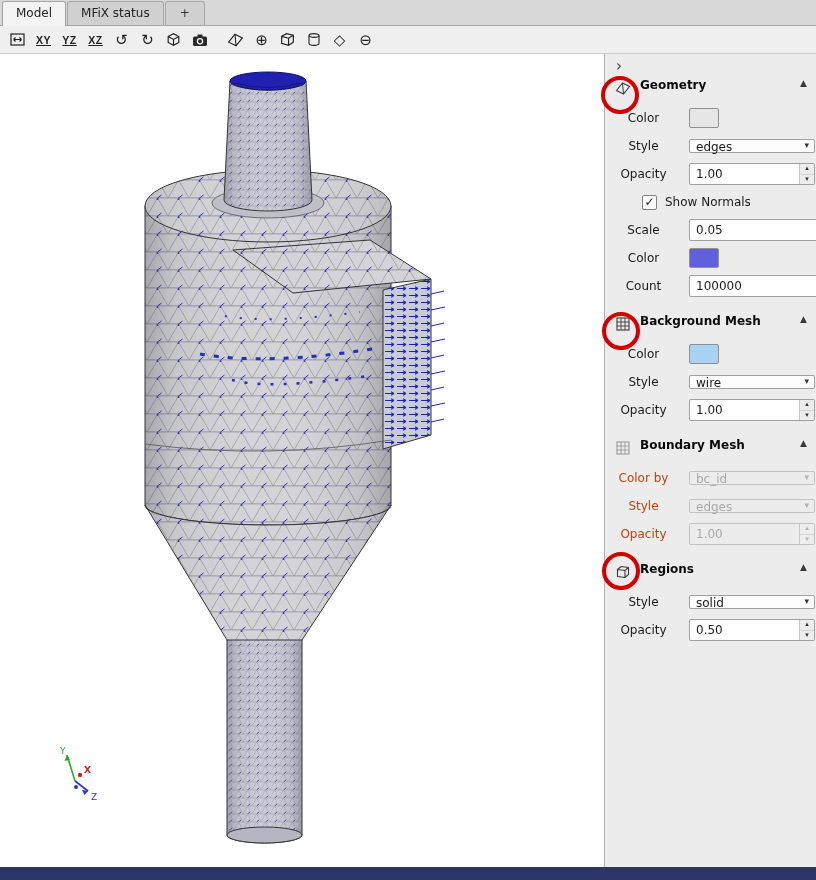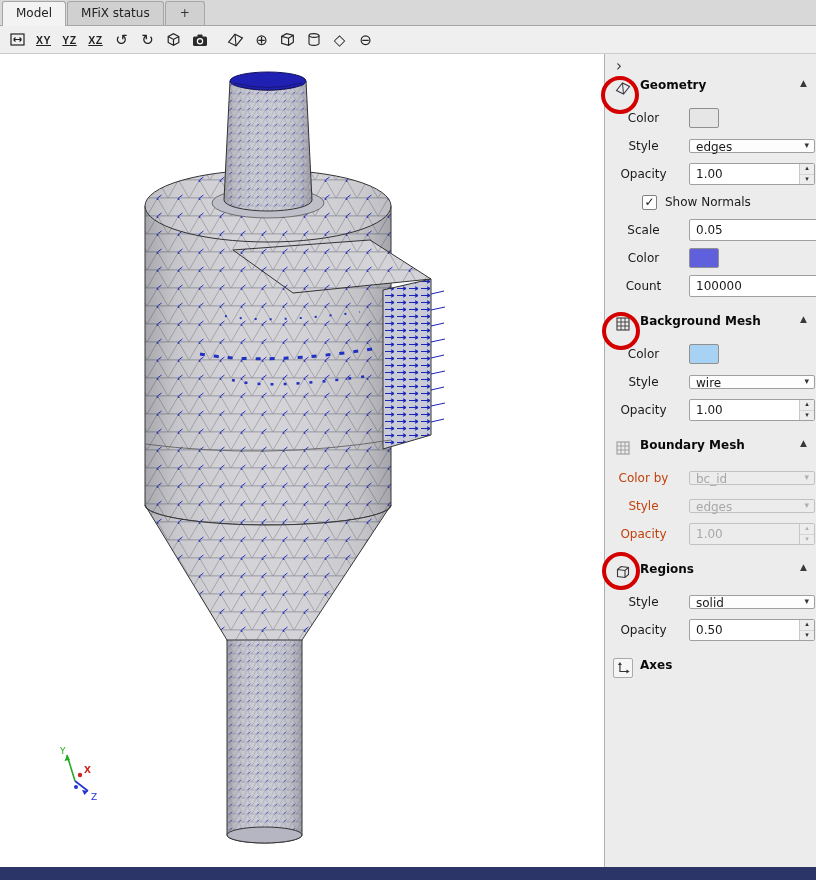--- a/index.html
+++ b/index.html
@@ -392,30 +392,20 @@
           <div class="spin">
             <span class="spin-val">0.50</span>
             <span class="spin-btns">
               <span class="sb">▴</span>
               <span class="sb">▾</span>
             </span>
           </div>
         </div>
       </div>
 
-      <div class="sec-header mt">
-        <span class="sec-icon boxed">
-          <svg width="14" height="14" viewBox="0 0 16 16">
-              <path d="M4.5 3.5 V12 H13" fill="none" stroke="#333" stroke-width="1.3"></path>
-              <path d="M4.5 1 l-2.2 3.6 h4.4 z" fill="#333"></path>
-              <path d="M15.5 12 l-3.6 -2.2 v4.4 z" fill="#333"></path>
-            </svg>
-        </span>
-        <span class="sec-title">Axes</span>
-      </div>
     </div>
   </div>
 
   <div class="statusbar"></div>
 
   <div class="ann" id="ann-geometry"></div>
   <div class="ann" id="ann-bgmesh"></div>
   <div class="ann" id="ann-regions"></div>
 
 </div>

